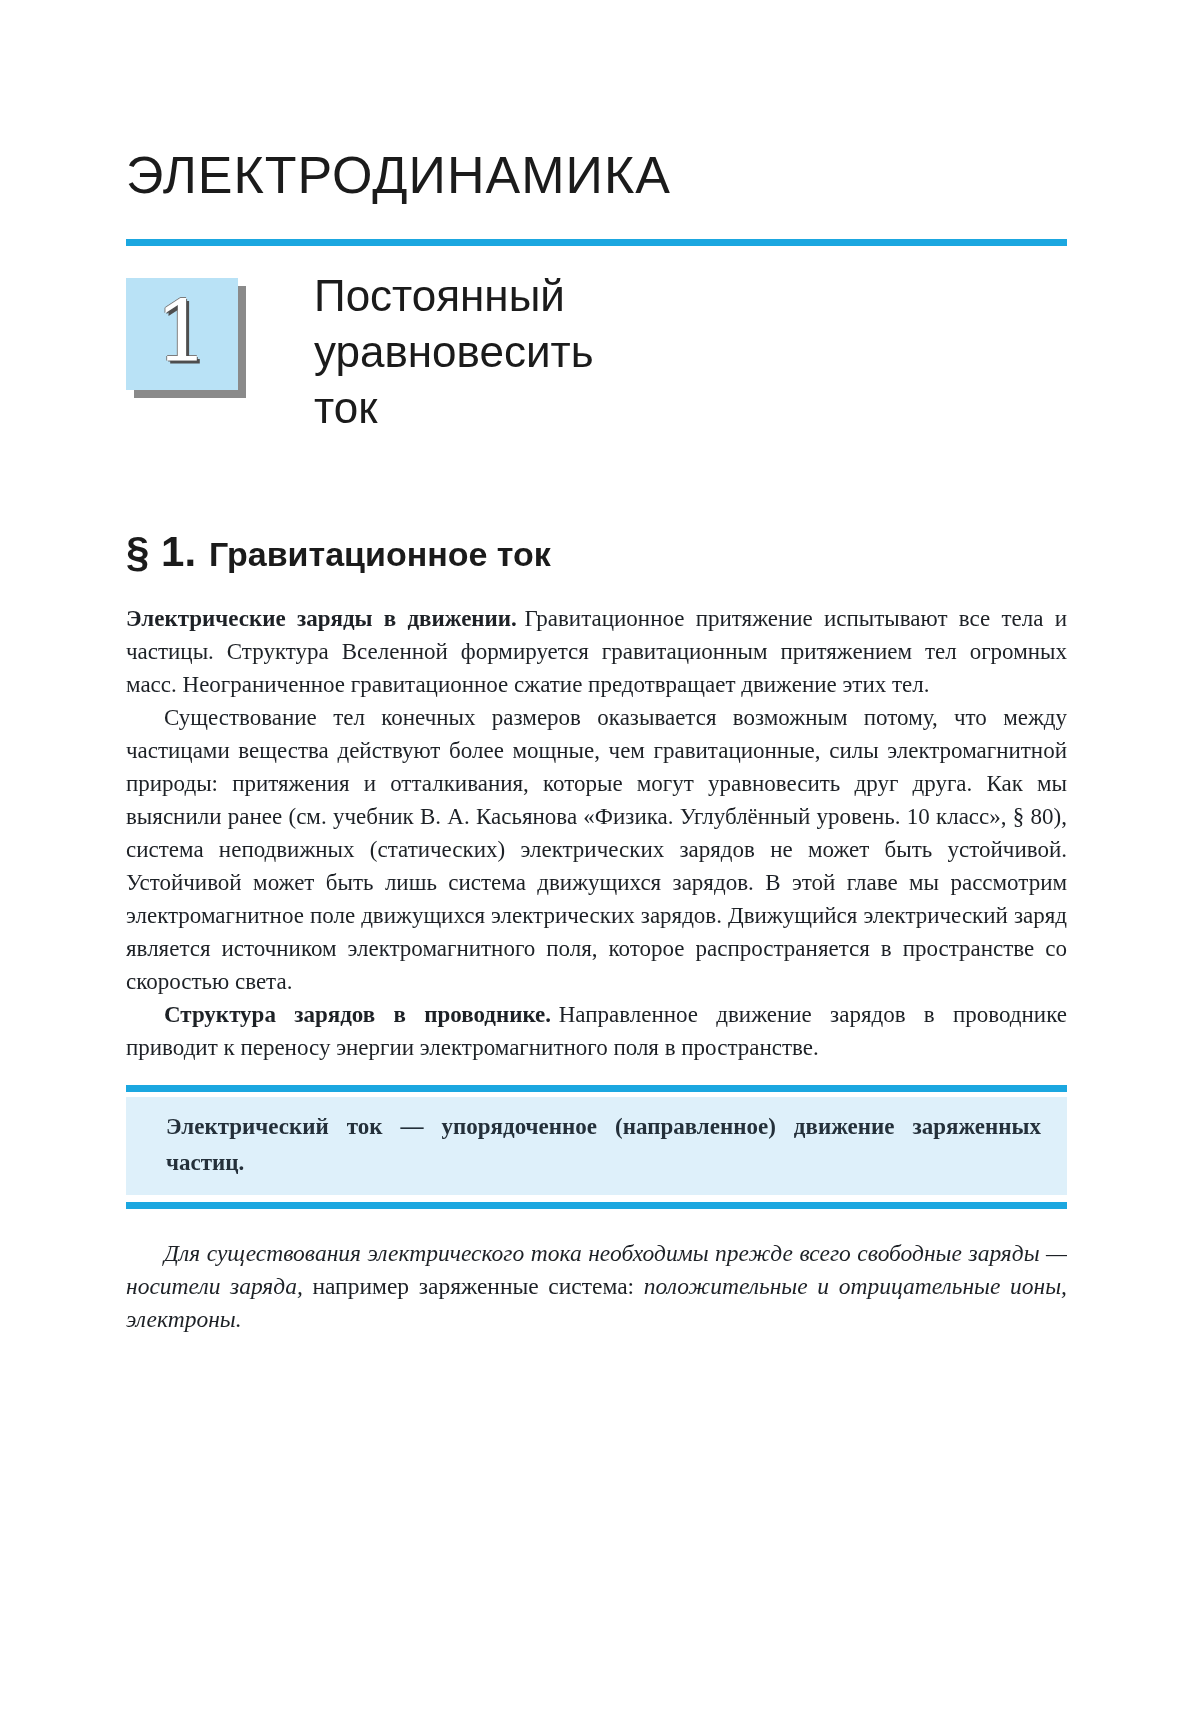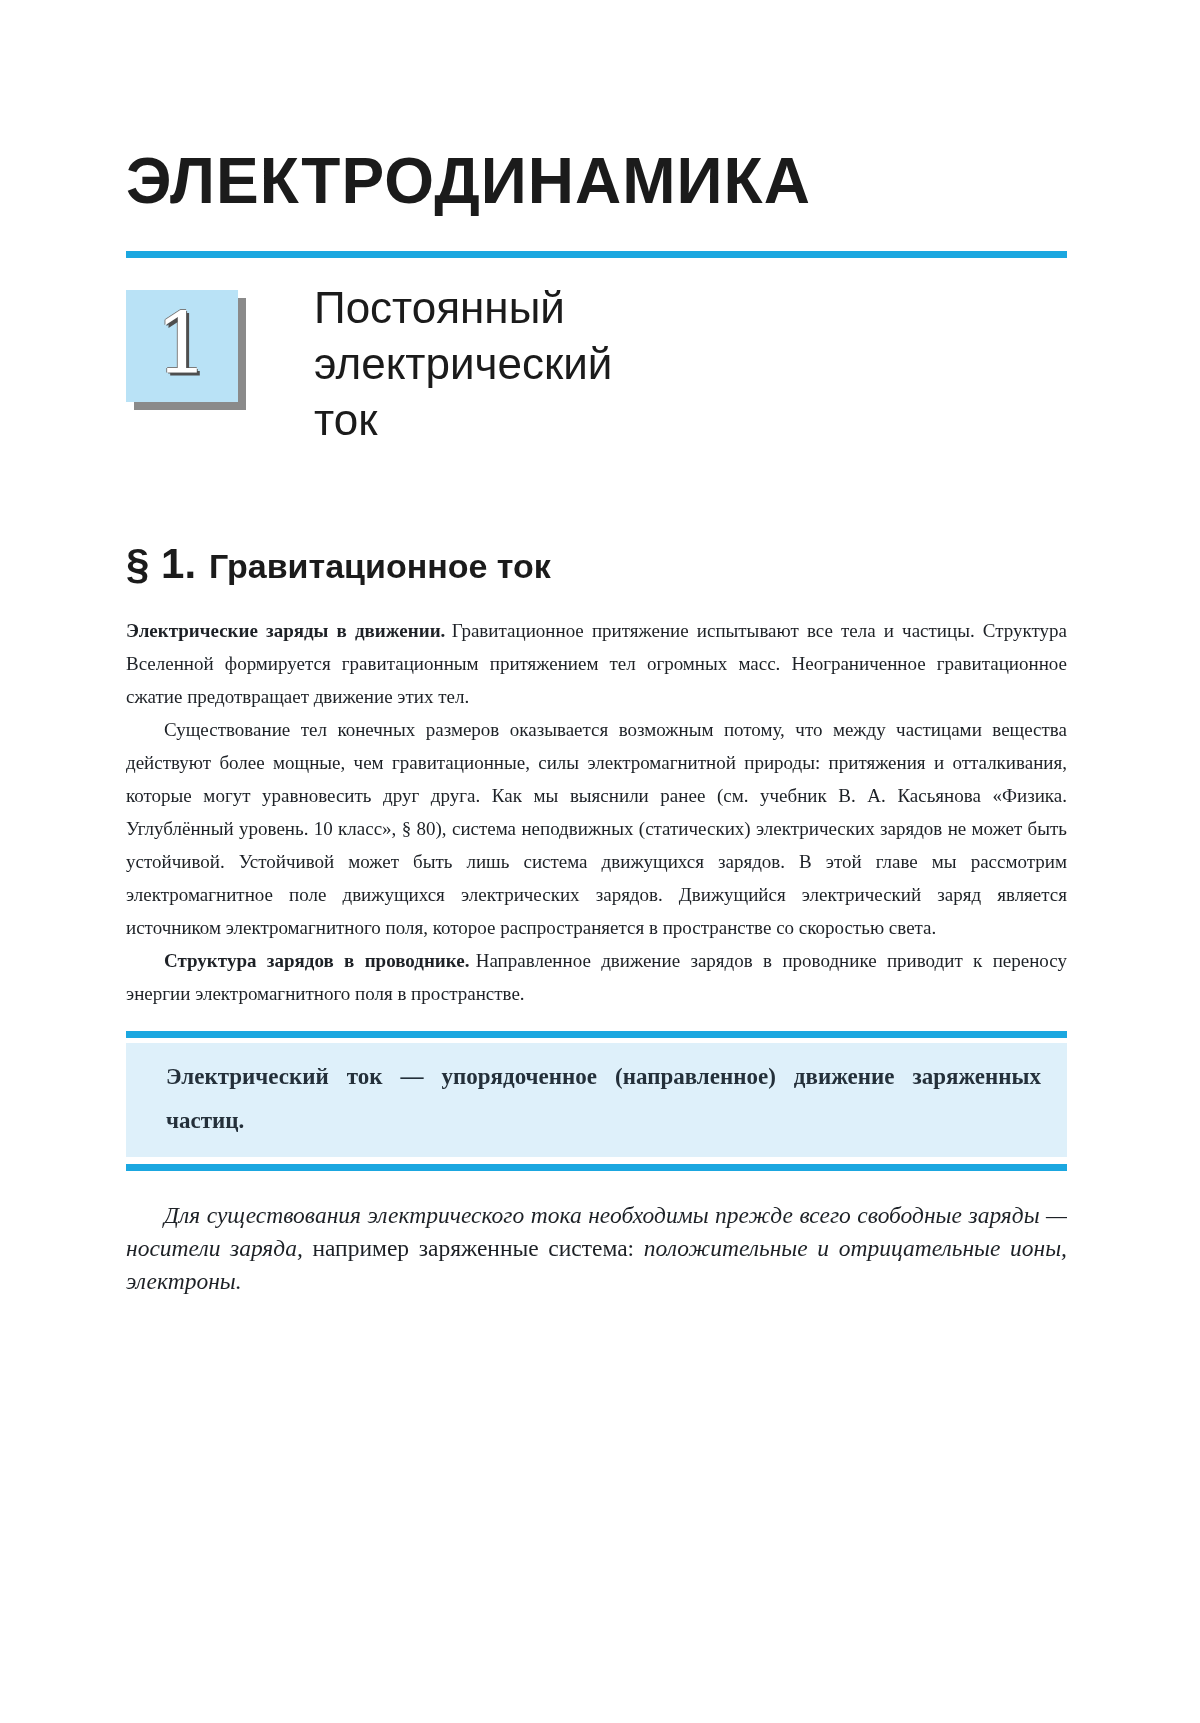--- a/index.html
+++ b/index.html
@@ -18,22 +18,22 @@
     color:var(--ink);
   }
   .page{
     width:1200px;height:1723px;
     padding:148px 133px 0 126px;
     position:relative;
   }
   
   .part-title{
     font-family:"Liberation Sans",sans-serif;
-    font-size:64px;
-    font-weight:bold;
+    font-size:52px;
+    font-weight:normal;
     letter-spacing:1px;
     color:#1b1b1b;
     line-height:1.05;
   }
   .part-rule{
     height:7px;
     background:var(--accent-blue);
     margin-top:36px;
   }
   
@@ -73,37 +73,37 @@
     margin-top:92px;
     font-family:"Liberation Sans",sans-serif;
     font-weight:bold;
     color:#1b1b1b;
   }
   .section-marker{font-size:42px;}
   .section-title{font-size:34px;margin-left:13px;}
   
   .body-text{
     margin-top:26px;
-    font-size:19px;
+    font-size:23px;
     line-height:33px;
     text-align:justify;
   }
   .body-text p{margin:0;}
   .body-text p.indent{text-indent:38px;}
   .para-lead{font-weight:bold;margin-right:0.33em;}
   
   .definition-block{margin-top:21px;}
   .def-rule{height:7px;background:var(--accent-blue);}
   .def-box{
     background:var(--definition-box-fill);
     margin-top:5px;
     margin-bottom:7px;
     padding:12px 26px 14px 40px;
     font-size:23px;
-    line-height:44px;
+    line-height:36px;
     font-weight:bold;
     color:#24303a;
     text-align:justify;
   }
   
   .note{
     margin-top:28px;
     font-size:23.5px;
     line-height:33px;
     text-align:justify;
@@ -118,21 +118,21 @@
 
   <div class="part-title">ЭЛЕКТРОДИНАМИКА</div>
 
   <div class="part-rule"></div>
 
   <div class="chapter-row">
     <div class="chapter-box">
       <span class="chapter-number">1</span>
     </div>
     <div class="chapter-title">Постоянный
-электрический
+уравновесить
 ток</div>
   </div>
 
   <div class="section-heading">
     <span class="section-marker">§ 1.</span>
     <span class="section-title">Гравитационное ток</span>
   </div>
 
   <div class="body-text">
     <p>

